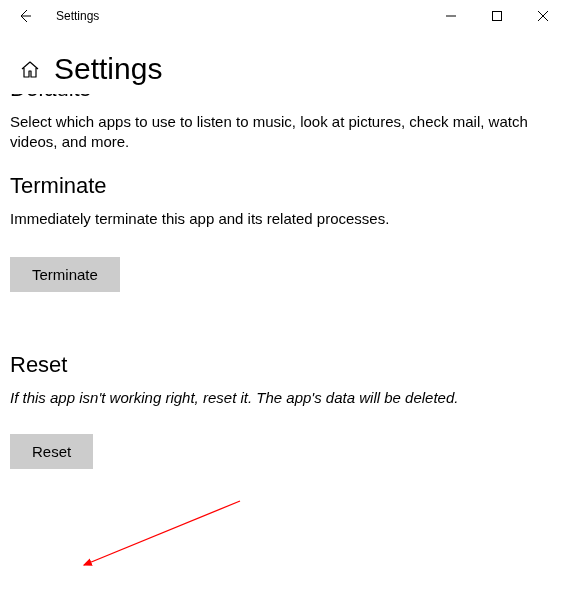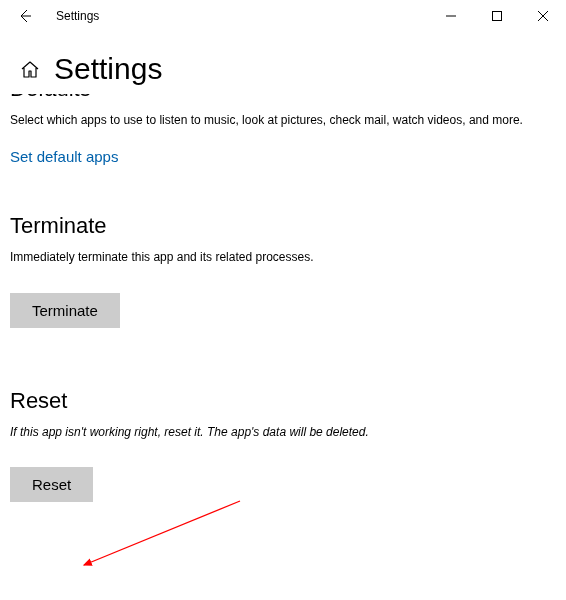--- a/index.html
+++ b/index.html
@@ -69,21 +69,21 @@
       overflow: hidden;
       margin-bottom: 6px;
     }
     .truncated-heading-inner {
       font-size: 22px;
       font-weight: 400;
       margin-top: -18px;
       color: #000;
     }
     .desc {
-      font-size: 12px;
+      font-size: 15px;
       line-height: 1.35;
       color: #000;
       margin-bottom: 20px;
     }
     .link {
       color: #0061ab;
       font-size: 15px;
       cursor: pointer;
       display: inline-block;
       margin-bottom: 48px;
@@ -153,21 +153,20 @@
   </span>
   <h1 class="page-title">Settings</h1>
 </div>
 
 <div class="content">
 
   <div class="truncated-heading">
     <div class="truncated-heading-inner">Defaults</div>
   </div>
   <p class="desc">Select which apps to use to listen to music, look at pictures, check mail, watch videos, and more.</p>
-  <a class="link">Set default apps</a>
 
   <div class="terminate-block">
     <h2 class="section-heading">Terminate</h2>
     <p class="desc" style="">Immediately terminate this app and its related processes.</p>
     <button class="btn">Terminate</button>
   </div>
 
   <div>
     <h2 class="section-heading">Reset</h2>
     <p class="desc reset-desc">If this app isn't working right, reset it. The app's data will be deleted.</p>

